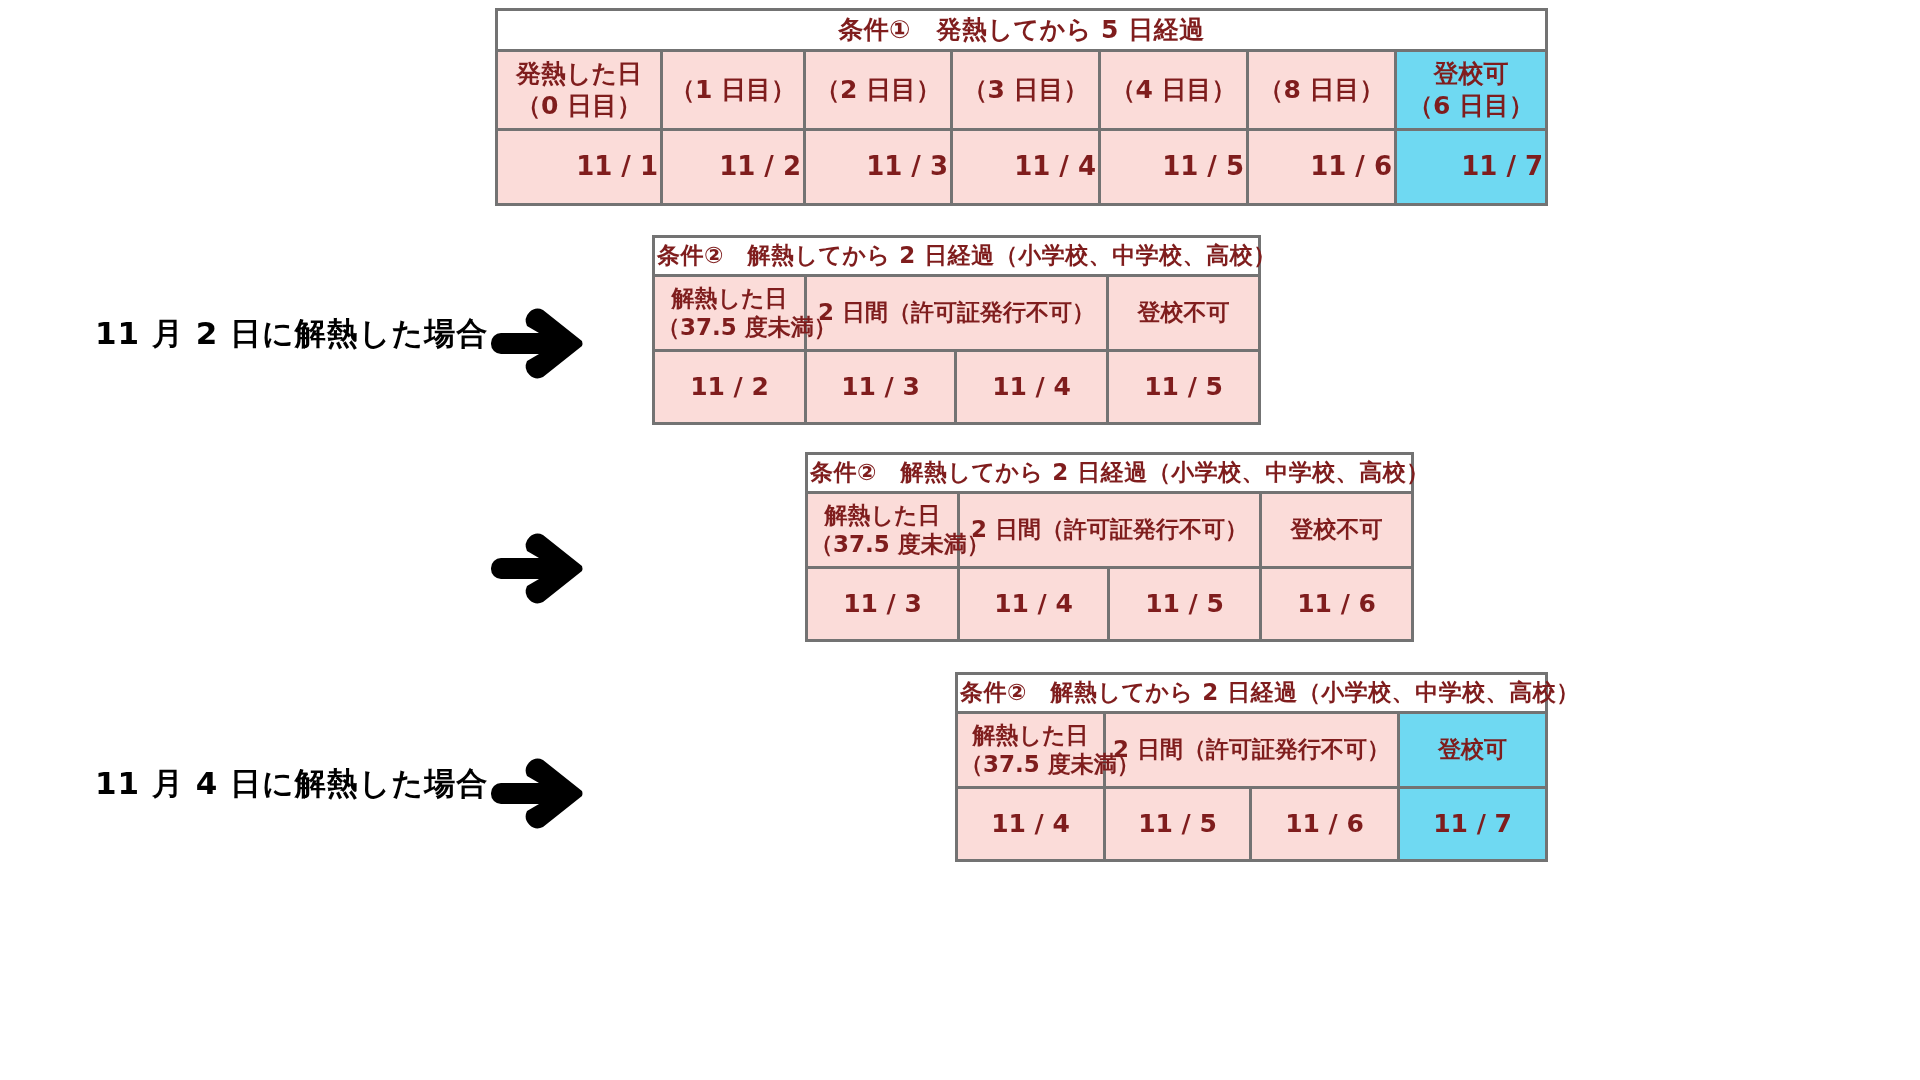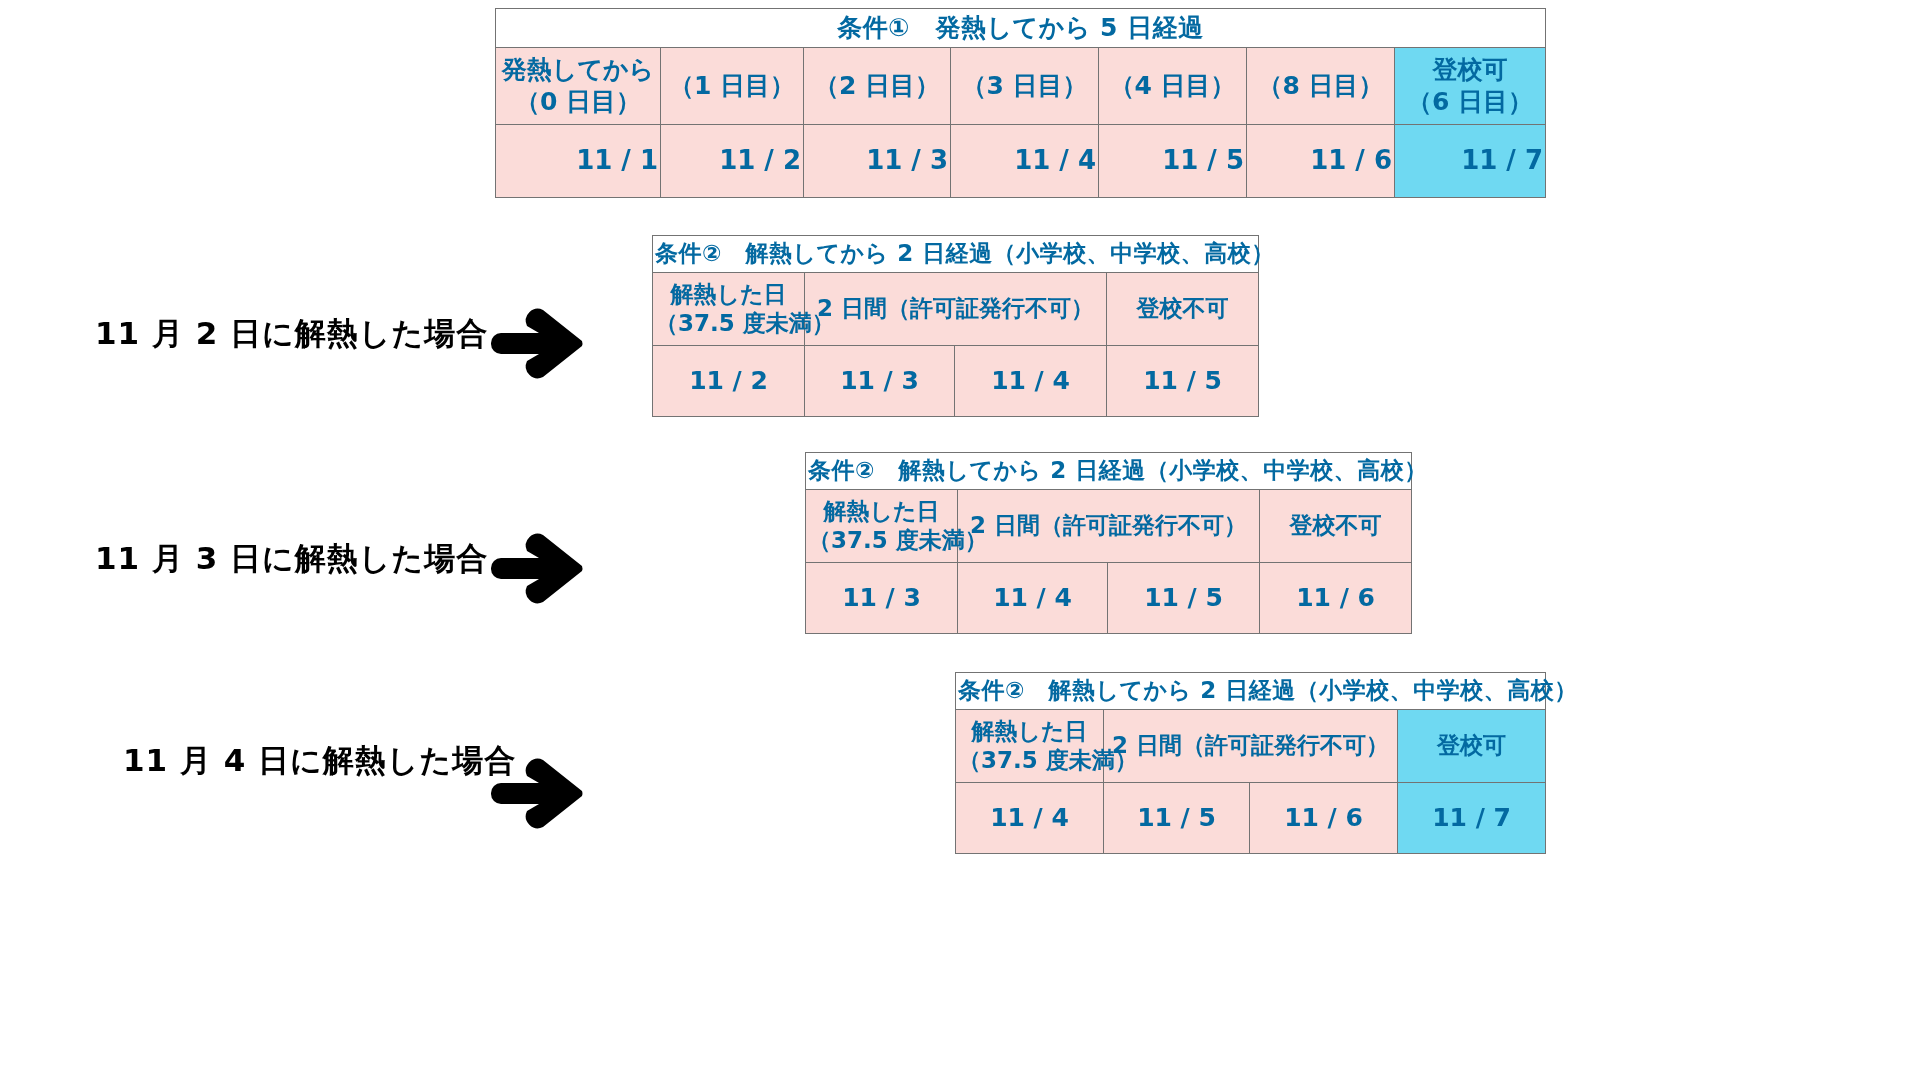--- a/index.html
+++ b/index.html
@@ -15,24 +15,24 @@
 
   
   .tbl{
     position:absolute;
     border-collapse:collapse;
     table-layout:fixed;
     border:1px solid #9a9a9a;
     background:#ffffff;
   }
   .tbl td{
-    border:1px solid #737373;
+    border:3px solid #737373;
     text-align:center;
     vertical-align:middle;
-    color:#0369a1;
+    color:#7f1d1d;
     font-weight:700;
     padding:0 2px;
     line-height:1.28;
     white-space:nowrap;
   }
   .tbl td.title{
     background:#ffffff;
     font-size:25px;
     height:38px;
     letter-spacing:0.5px;
@@ -68,21 +68,21 @@
   .rowlabel{
     position:absolute;
     font-size:31px;
     font-weight:700;
     color:#000000;
     white-space:nowrap;
     letter-spacing:1px;
   }
   #label-1{left:95px;top:313px;}
   #label-2{left:95px;top:538px;}
-  #label-3{left:95px;top:740px;margin-left:28px;}
+  #label-3{left:95px;top:763px;}
 
   .arrow{position:absolute;width:104px;height:86px;}
   #arrow-1{left:487px;top:300px;}
   #arrow-2{left:487px;top:525px;}
   #arrow-3{left:487px;top:750px;}
   .arrow svg{display:block;width:104px;height:86px;}
 </style>
 </head>
 <body>
 
@@ -97,21 +97,21 @@
         <col style="width:148px">
         <col style="width:148px">
       <col style="width:151px">
     </colgroup>
     <tbody>
         <tr>
       <td class="title" colspan="7">条件①　発熱してから 5 日経過</td>
     </tr>
     <tr>
       <td class="hd">
-        <div>発熱してから</div>
+        <div>発熱した日</div>
         <div>（0 日目）</div>
       </td>
       <td class="hd">
         <div>（1 日目）</div>
       </td>
       <td class="hd">
         <div>（2 日目）</div>
       </td>
       <td class="hd">
         <div>（3 日目）</div>
@@ -170,21 +170,20 @@
     </tr>
     <tr>
       <td class="dt">11 / 2</td>
       <td class="dt">11 / 3</td>
       <td class="dt">11 / 4</td>
       <td class="dt">11 / 5</td>
     </tr>
   </tbody>
     </table>
 
-  <div class="rowlabel" id="label-2">11 月 3 日に解熱した場合</div>
   <div class="arrow" id="arrow-2">
     <svg viewBox="0 0 104 86" xmlns="http://www.w3.org/2000/svg">
       <g fill="#000000">
         <rect x="4" y="33" width="68" height="21" rx="10"></rect>
         <path d="M56 10 L95 41 A7 7 0 0 1 95 46 L56 77 A12 12 0 0 1 40 61 L70 43.5 L40 26 A12 12 0 0 1 56 10 Z"></path>
       </g>
     </svg>
   </div>
 
   <table class="tbl cond2" id="tbl-case2">

